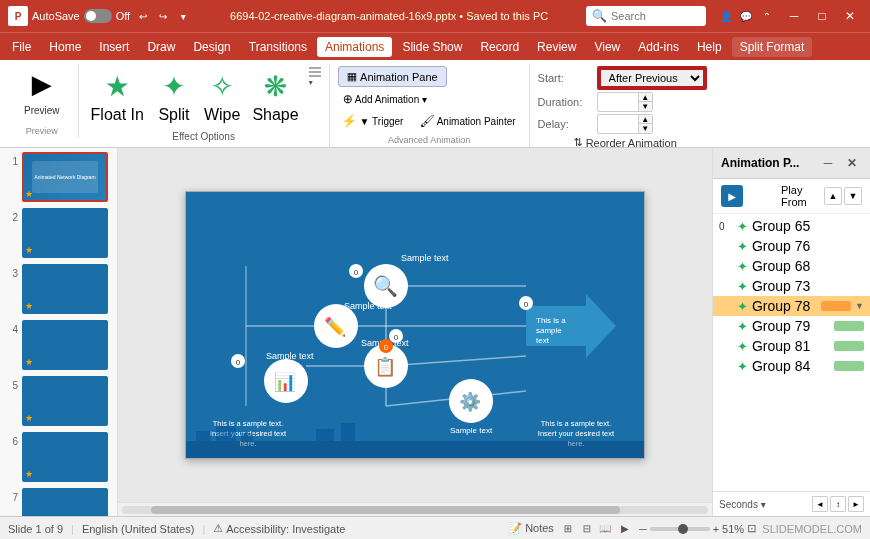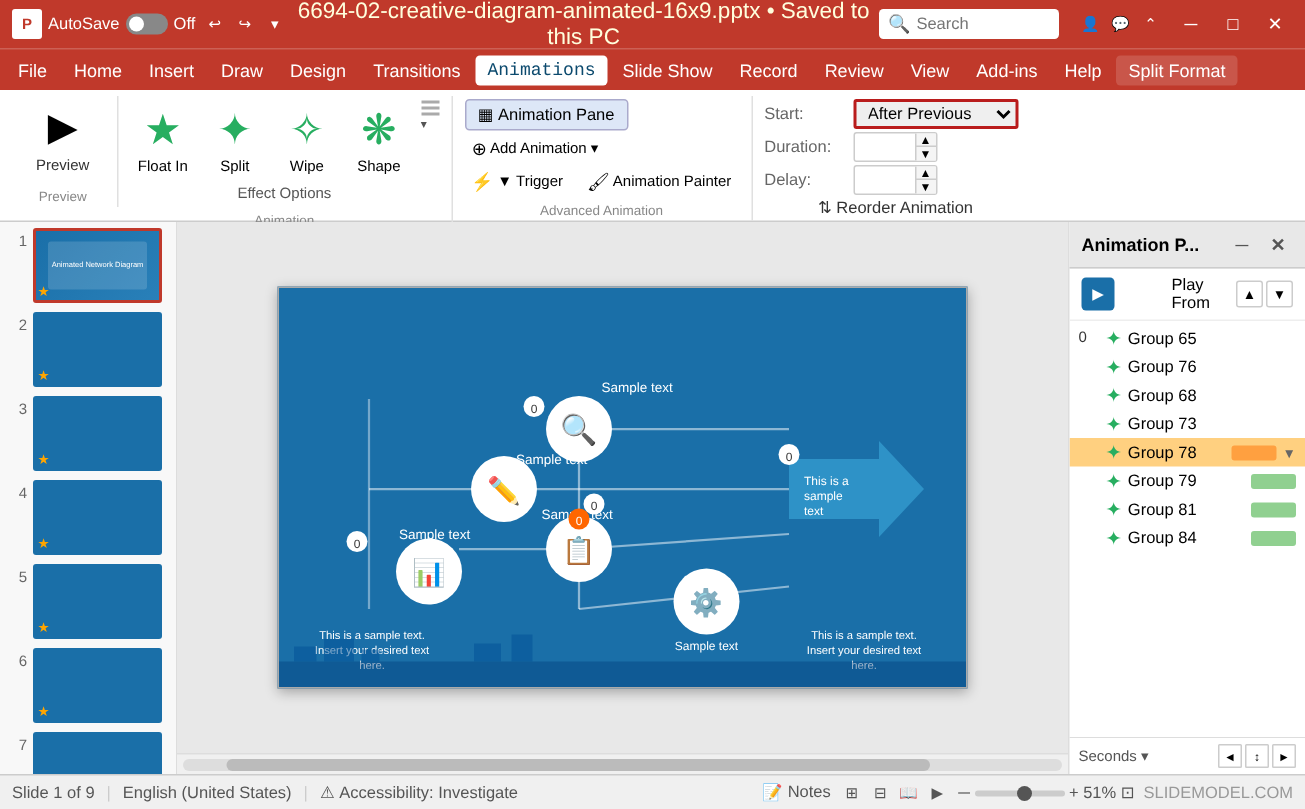--- a/index.html
+++ b/index.html
@@ -5,43 +5,43 @@
     * { box-sizing: border-box; margin: 0; padding: 0; }
     body { font-family: 'Segoe UI', Arial, sans-serif; font-size: 12px; background: #f0f0f0; width: 870px; height: 539px; overflow: hidden; }
 
     
     .title-bar { background: #c0392b; height: 32px; display: flex; align-items: center; padding: 0 8px; color: white; gap: 6px; }
     .title-bar-left { display: flex; align-items: center; gap: 4px; }
     .title-bar-logo { width: 20px; height: 20px; background: white; border-radius: 2px; display: flex; align-items: center; justify-content: center; color: #c0392b; font-weight: bold; font-size: 10px; }
     .autosave-area { display: flex; align-items: center; gap: 4px; font-size: 11px; }
     .toggle-off { background: #888; border-radius: 8px; width: 28px; height: 14px; display: inline-block; position: relative; }
     .toggle-off::after { content: ''; position: absolute; left: 2px; top: 2px; width: 10px; height: 10px; background: white; border-radius: 50%; }
-    .title-center { flex: 1; text-align: center; font-size: 15px; color: #ffd; }
+    .title-center { flex: 1; text-align: center; font-size: 11px; color: #ffd; }
     .title-bar-controls { display: flex; gap: 4px; }
     .win-btn { width: 24px; height: 20px; display: flex; align-items: center; justify-content: center; font-size: 12px; cursor: pointer; color: white; border-radius: 2px; }
     .search-box { background: white; border-radius: 3px; width: 120px; height: 20px; display: flex; align-items: center; padding: 0 6px; gap: 4px; }
     .search-box input { border: none; outline: none; font-size: 11px; width: 100%; }
     .toolbar-icons { display: flex; align-items: center; gap: 2px; }
     .tbi { width: 18px; height: 18px; display: flex; align-items: center; justify-content: center; color: white; font-size: 10px; border-radius: 2px; cursor: pointer; }
 
     
     .menu-bar { background: #c0392b; height: 28px; display: flex; align-items: center; padding: 0 4px; gap: 2px; border-top: 1px solid rgba(255,255,255,0.2); }
     .menu-item { padding: 3px 8px; color: white; font-size: 12px; cursor: pointer; border-radius: 3px; }
-    .menu-item.active { background: white; color: #0c4a6e; font-family: Liberation Mono, monospace; }
+    .menu-item.active { background: white; color: #c2410c; }
 
     
     .ribbon { background: #fff; border-bottom: 1px solid #ccc; padding: 4px 8px; display: flex; align-items: flex-start; gap: 0; min-height: 80px; }
     .ribbon-group { display: flex; flex-direction: column; align-items: center; border-right: 1px solid #e0e0e0; padding: 2px 8px; min-width: fit-content; }
     .ribbon-group-items { display: flex; gap: 4px; align-items: flex-start; }
     .ribbon-group-label { font-size: 9px; color: #888; margin-top: 4px; text-align: center; }
     .ribbon-btn { display: flex; flex-direction: column; align-items: center; gap: 2px; cursor: pointer; padding: 3px 5px; border-radius: 3px; min-width: 36px; }
     .ribbon-btn .label { font-size: 10px; color: #333; text-align: center; }
     .ribbon-field { display: flex; align-items: center; gap: 4px; font-size: 11px; }
     .ribbon-field label { color: #666; min-width: 55px; }
-    .ribbon-input { border: 2px solid #b91c1c; border-radius: 2px; padding: 1px 4px; font-size: 11px; width: 60px; }
+    .ribbon-input { border: 4px solid #b91c1c; border-radius: 2px; padding: 1px 4px; font-size: 11px; width: 60px; }
     .spinner-group { display: flex; align-items: center; border: 1px solid #ccc; border-radius: 2px; }
     .spinner-input { border: none; outline: none; width: 40px; padding: 1px 4px; font-size: 11px; }
     .spinner-arrows { display: flex; flex-direction: column; }
     .spin-arr { width: 14px; height: 9px; display: flex; align-items: center; justify-content: center; cursor: pointer; font-size: 8px; background: #f5f5f5; border-left: 1px solid #ccc; }
     .spin-arr:first-child { border-bottom: 1px solid #ccc; }
 
     .reorder-btn { display: flex; align-items: center; gap: 3px; padding: 2px 6px; font-size: 11px; cursor: pointer; border-radius: 3px; color: #333; }
 
     .anim-pane-btn { background: #dde7f7; border: 1px solid #aac; border-radius: 3px; padding: 3px 8px; font-size: 11px; cursor: pointer; display: flex; align-items: center; gap: 3px; }
 
@@ -69,21 +69,21 @@
     .play-btn { width: 22px; height: 22px; background: #1a6fa8; border-radius: 3px; display: flex; align-items: center; justify-content: center; cursor: pointer; color: white; font-size: 10px; }
     .play-from-label { font-size: 11px; font-weight: 500; flex: 1; margin-left: 32px; }
     .anim-scroll-arrows { display: flex; gap: 2px; }
     .anim-arr { width: 18px; height: 18px; border: 1px solid #ccc; background: white; display: flex; align-items: center; justify-content: center; cursor: pointer; font-size: 9px; border-radius: 2px; }
 
     .anim-list { flex: 1; overflow-y: auto; padding: 2px 0; }
     .anim-item { display: flex; align-items: center; padding: 2px 6px; gap: 4px; cursor: pointer; font-size: 11px; }
     .anim-item.selected { background: #ffd080; }
     .anim-item .anim-num { font-size: 10px; color: #333; min-width: 14px; }
     .anim-item .anim-icon { color: #28a745; font-size: 11px; }
-    .anim-item .anim-name { flex: 1; font-size: 11px; }
+    .anim-item .anim-name { flex: 1; font-size: 14px; }
     .anim-item .anim-bar { height: 10px; background: #90d090; border-radius: 2px; width: 30px; }
     .anim-item .anim-bar.orange { background: #ffa040; }
     .anim-item .dropdown-arrow { font-size: 9px; color: #666; }
 
     .anim-panel-footer { border-top: 1px solid #ddd; padding: 4px 6px; display: flex; align-items: center; justify-content: space-between; }
     .seconds-label { font-size: 10px; color: #555; }
     .footer-arrows { display: flex; gap: 2px; }
     .footer-arr { width: 16px; height: 16px; border: 1px solid #ccc; background: white; display: flex; align-items: center; justify-content: center; font-size: 8px; cursor: pointer; border-radius: 1px; }
 
     
@@ -100,21 +100,21 @@
     .view-icons { display: flex; gap: 3px; }
     .view-icon { width: 16px; height: 16px; display: flex; align-items: center; justify-content: center; font-size: 10px; cursor: pointer; }
     .slidemodel-watermark { font-size: 11px; color: #999; margin-left: auto; }
 
     
     .slide-title { position: absolute; top: 16px; left: 12px; right: 12px; text-align: center; font-size: 16px; font-weight: bold; color: white; }
 
     
     .rib-anim-item { display: flex; flex-direction: column; align-items: center; gap: 2px; padding: 2px 4px; cursor: pointer; border-radius: 3px; }
     .rib-anim-icon { width: 36px; height: 36px; display: flex; align-items: center; justify-content: center; }
-    .rib-anim-label { font-size: 10px; }
+    .rib-anim-label { font-size: 16px; }
     .star-green { color: #27ae60; font-size: 28px; }
     .expand-btn { display: flex; flex-direction: column; justify-content: center; margin-left: 2px; }
     .expand-line { width: 12px; height: 2px; background: #aaa; margin: 1px 0; }
     .exp-arr { font-size: 8px; color: #555; cursor: pointer; }
   </style>
 </head>
 <body>
 
 <div class="title-bar">
   <div class="title-bar-left">

